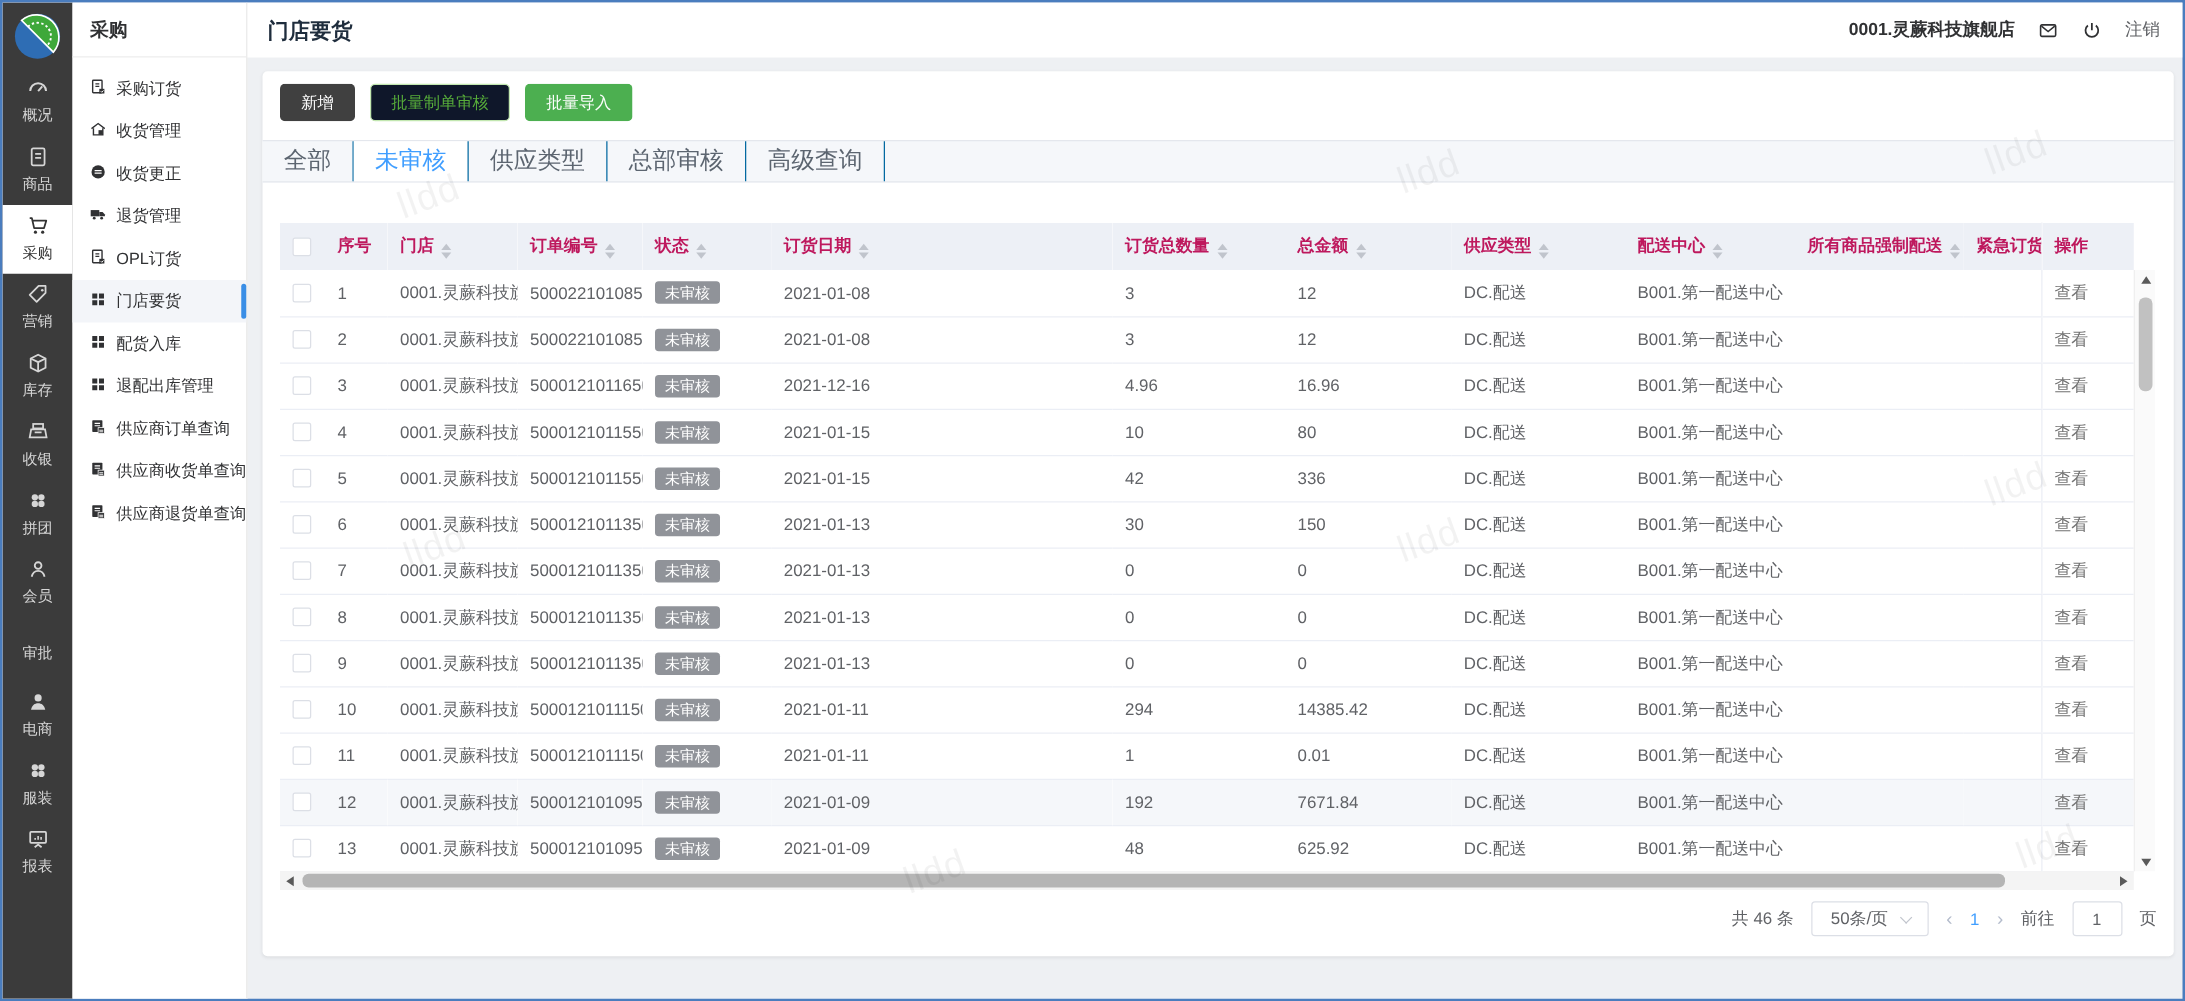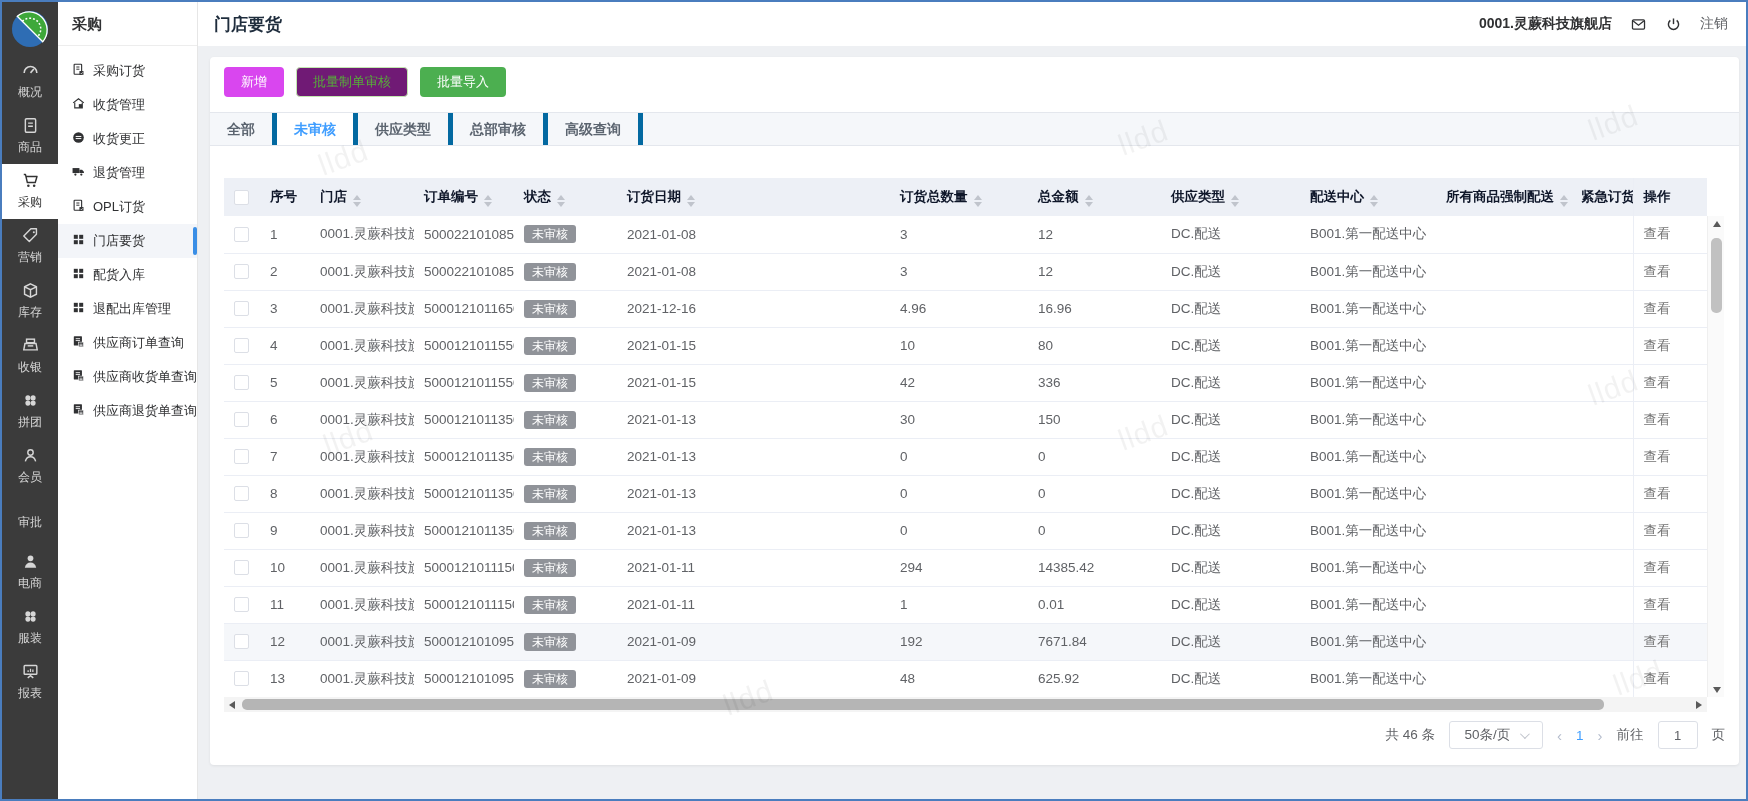--- a/index.html
+++ b/index.html
@@ -32,33 +32,33 @@
   .store-name { font-weight: bold; font-size: 14px; }
   .tb-icon svg { width: 17px; height: 17px; display: block; color: #303133; }
   .logout { font-size: 14px; color: #606266; cursor: pointer; }
 
   .content { flex: 1; position: relative; overflow: hidden; }
   .card { position: absolute; left: 12px; top: 11px; width: 1529px; height: 708px; background: #fff; border-radius: 4px; box-shadow: 0 1px 3px rgba(0,0,0,0.07); }
 
   
   .toolbar { padding: 10px 14px 0; display: flex; gap: 12px; height: 40px; }
   .btn { font-size: 13px; height: 30px; padding: 0 16px; border-radius: 4px; border: 1px solid transparent; cursor: pointer; font-family: inherit; }
-  .btn-primary { background: #d946ef; color: #fff; }
-  .btn-plain-success { background: #701a75; border-color: #c2e7b0; color: #57ad3a; }
+  .btn-primary { background: #404040; color: #fff; }
+  .btn-plain-success { background: #0f172a; border-color: #c2e7b0; color: #57ad3a; }
   .btn-success { background: #4caf50; color: #fff; }
 
   
   .tabs { margin-top: 15px; height: 34px; display: flex; background: #f5f7fa; border-top: 1px solid #e4e7ed; border-bottom: 1px solid #e4e7ed; }
-  .tab { padding: 0 17px; line-height: 32px; font-size: 14px; color: #5c6570; border-right: 5px solid #0369a1; cursor: pointer; white-space: nowrap; font-weight: bold; }
+  .tab { padding: 0 17px; line-height: 32px; font-size: 19px; color: #5c6570; border-right: 1px solid #0369a1; cursor: pointer; white-space: nowrap; }
   .tab.active { background: #fff; color: #409EFF; }
 
   
   .table-zone { position: absolute; left: 14px; top: 121px; width: 1483px; }
   table { border-collapse: collapse; table-layout: fixed; width: 1483px; font-size: 13.5px; color: #606266; }
-  thead th { background: #edf0f6; height: 38px; font-weight: bold; color: #0f172a; text-align: left; padding: 0 0 0 10px; white-space: nowrap; overflow: hidden; }
+  thead th { background: #edf0f6; height: 38px; font-weight: bold; color: #be185d; text-align: left; padding: 0 0 0 10px; white-space: nowrap; overflow: hidden; }
   tbody td { height: 37px; border-bottom: 1px solid #ebeef5; padding: 0 0 0 10px; white-space: nowrap; overflow: hidden; background: #fff; }
   tr.hl td { background: #f5f7fa; }
   .col-action { border-left: 1px solid #ebeef5; }
   .cb { width: 15px; height: 15px; border: 1px solid #dcdfe6; border-radius: 2px; background: #fff; cursor: pointer; }
   .badge { display: inline-block; background: #909399; color: #fff; font-size: 12px; line-height: 18px; padding: 0 8px; border-radius: 3px; }
   .link { color: #737373; cursor: pointer; }
   .sorts { display: inline-flex; flex-direction: column; gap: 2px; margin-left: 6px; vertical-align: 1px; cursor: pointer; }
   .sorts i { display: block; width: 0; height: 0; border-left: 4px solid transparent; border-right: 4px solid transparent; }
   .sorts .up { border-bottom: 5px solid #c0c4cc; }
   .sorts .dn { border-top: 5px solid #c0c4cc; }

